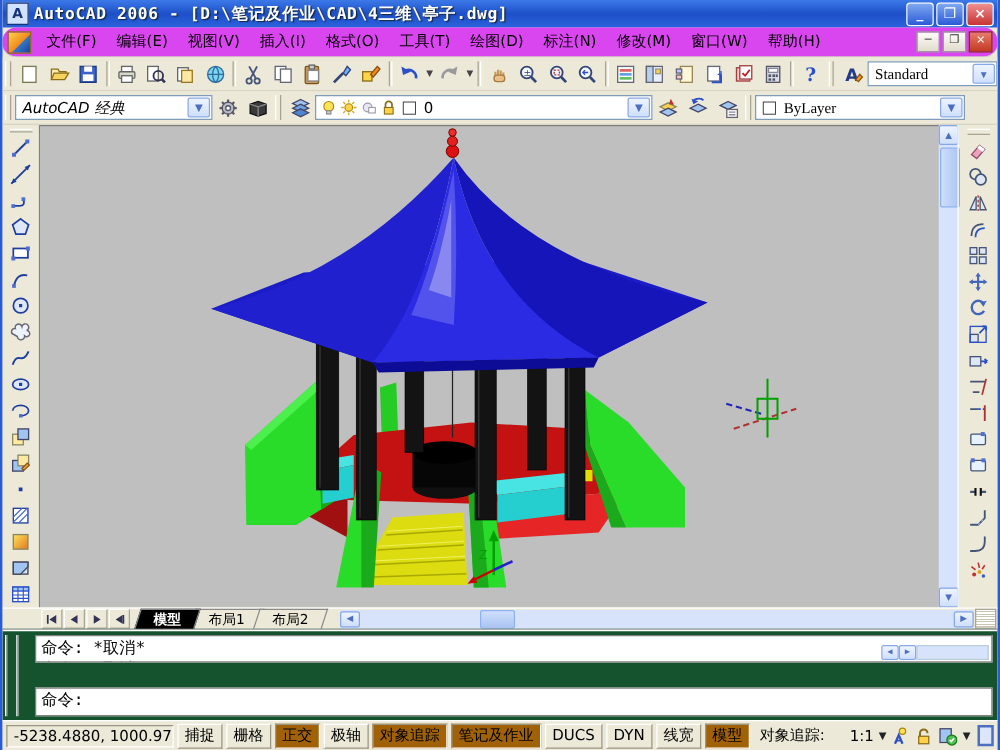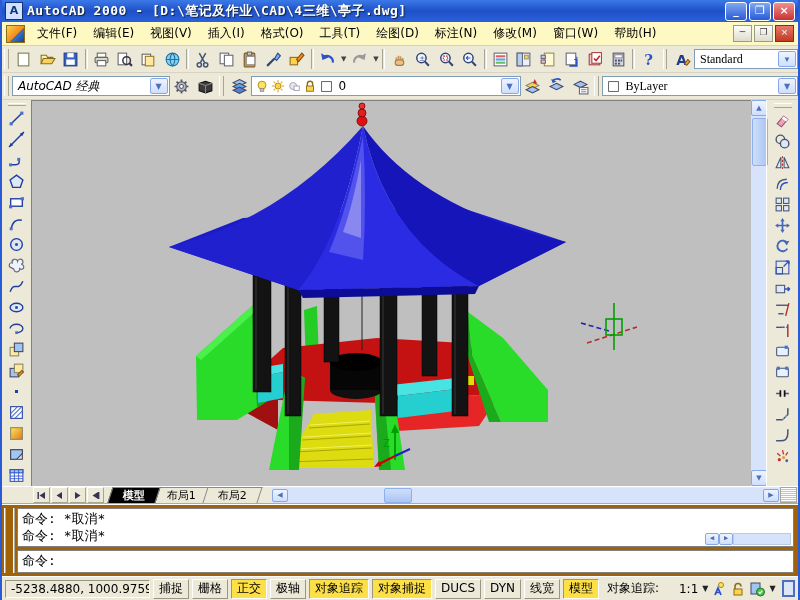--- a/index.html
+++ b/index.html
@@ -15,23 +15,23 @@
     font-size:13px;margin-left:4px;white-space:nowrap;letter-spacing:.5px;
     text-shadow:1px 1px 1px #123;}
   .app-icon{width:16px;height:16px;background:#cfe2ff;border:1px solid #16337a;
     color:#16337a;font-weight:bold;font-size:11px;line-height:15px;text-align:center;}
   #win-buttons{margin-left:auto;display:flex;gap:2px;}
   .winbtn{width:20px;height:17px;border:1px solid #fff;border-radius:3px;
     background:linear-gradient(180deg,#7FA8F0,#2A5BD7);color:#fff;font-size:11px;
     line-height:15px;text-align:center;font-weight:bold;}
   .winbtn.close{background:linear-gradient(180deg,#F09090,#C83232);}
   
-  #menubar{position:absolute;left:0;top:22px;width:100%;height:24px;background:#fef9c3;
+  #menubar{position:absolute;left:0;top:22px;width:100%;height:24px;background:#d946ef;
     display:flex;align-items:center;padding:0 4px;box-sizing:border-box;
-    border-bottom:1px solid #d4d0c0;}
+    border-bottom:1px solid #d4d0c0;border-radius:11px;}
   .menu-item{padding:3px 8px;white-space:nowrap;}
   #prog-icon{width:17px;height:16px;background:linear-gradient(135deg,#ffd24a 0%,#f08a1d 55%,#3a77c8 56%,#12459a 100%);
     border:1px solid #8a6d1a;margin-right:4px;}
   #mdi-buttons{margin-left:auto;display:flex;gap:2px;}
   .mdibtn{width:17px;height:15px;border:1px solid #999;background:linear-gradient(#fdfdfa,#e0dccb);
     font-size:9px;line-height:13px;text-align:center;color:#333;}
   .mdibtn.close{color:#fff;background:linear-gradient(#e87a6a,#c23a22);border-color:#8a2a18;}
   
   .toolbar-row{position:absolute;left:0;width:100%;background:#ECE9D8;display:flex;
     align-items:center;box-sizing:border-box;border-bottom:1px solid #d8d4c4;}
@@ -78,57 +78,57 @@
   .tab{height:15px;line-height:15px;padding:0 12px;border:1px solid #888;border-bottom:none;
     transform:skewX(-18deg);margin-left:-4px;background:#ECE9D8;font-size:11px;}
   .tab span{display:inline-block;transform:skewX(18deg);}
   .tab.active{background:#000;color:#fff;font-weight:bold;z-index:2;}
   #hscroll{margin-left:12px;flex:1;height:15px;background:#d6e3fa;display:flex;align-items:center;}
   .sb-thumb-h{width:26px;height:13px;margin:0 1px;background:linear-gradient(180deg,#cfdffb,#aac4f2);
     border:1px solid #8cb0f0;border-radius:2px;}
   #tab-grip{width:15px;height:14px;background:#ECE9D8;border:1px solid #a9a594;margin:0 1px;
     background-image:repeating-linear-gradient(180deg,#fff 0 1px,#c8c4b4 1px 2px);}
   
-  #cmdwin{position:absolute;left:0;top:503px;width:100%;height:73px;background:#a16207;
-    border-top:2px groove #fff;box-sizing:border-box;padding:3px 4px 3px 2px;display:flex;}
+  #cmdwin{position:absolute;left:0;top:503px;width:100%;height:73px;background:#14532d;
+    border-top:2px groove #fff;box-sizing:border-box;padding:3px 4px 3px 2px;display:flex;gap:11px;}
   #cmd-grip{width:7px;border-left:2px ridge #fff;border-right:2px ridge #fff;margin-right:2px;}
   #cmd-col{flex:1;display:flex;flex-direction:column;}
   #cmd-history{flex:1;background:#fff;border:1px solid #808080;
     font-family:"DejaVu Sans Mono",monospace;font-size:13px;line-height:17px;
     padding:1px 4px;position:relative;overflow:hidden;}
   #cmd-hscroll{position:absolute;right:2px;bottom:1px;display:flex;align-items:center;height:13px;}
   #cmd-hscroll .sb-btn{width:14px;height:12px;}
   #cmd-hscroll .track{width:58px;height:12px;background:#d6e3fa;border:1px solid #bcd;
     box-sizing:border-box;}
-  #cmd-input{height:21px;background:#fff;border:1px solid #808080;margin-top:3px;
+  #cmd-input{height:21px;background:#fff;border:1px solid #808080;margin-top:20px;
     font-family:"DejaVu Sans Mono",monospace;font-size:13px;line-height:19px;padding:0 4px;}
   
   #statusbar{position:absolute;left:0;top:576px;width:100%;height:24px;background:#ECE9D8;
     border-top:1px solid #fff;display:flex;align-items:center;padding:0 3px;box-sizing:border-box;}
   #coords{width:198px;height:18px;border:1px solid;border-color:#9a9684 #fff #fff #9a9684;
     background:#ECE9D8;font-size:12px;line-height:17px;padding-left:5px;box-sizing:border-box;
     white-space:nowrap;overflow:hidden;}
   .toggle{height:18px;line-height:16px;padding:0 5px;margin-left:3px;background:#ECE9D8;
     border:1px solid;border-color:#fff #9a9684 #9a9684 #fff;font-size:12px;white-space:nowrap;}
-  .toggle.pressed{border-color:#9a9684 #fff #fff #9a9684;background:#fde047;}
+  .toggle.pressed{border-color:#9a9684 #fff #fff #9a9684;background:#a16207;}
   #annot{margin-left:8px;white-space:nowrap;}
   .status-icon{width:18px;height:18px;margin-left:3px;display:flex;align-items:center;justify-content:center;}
   .status-icon svg{width:16px;height:16px;}
   #clean-screen{width:17px;height:17px;border:2px solid #4d6fc0;background:#dce6f8;
     margin-left:6px;box-sizing:border-box;}
   .small-arrow{font-size:8px;color:#222;margin-left:4px;}
 </style>
 </head>
 <body>
 
 <div id="app">
 
   <div id="titlebar">
     <div class="app-icon">A</div>
-    <div id="title-text">AutoCAD 2000 - [D:\笔记及作业\CAD\4三维\亭子.dwg]</div>
+    <div id="title-text">AutoCAD 2006 - [D:\笔记及作业\CAD\4三维\亭子.dwg]</div>
     <div id="win-buttons">
       <div class="winbtn">_</div>
       <div class="winbtn">❐</div>
       <div class="winbtn close">×</div>
     </div>
   </div>
 
   <div id="menubar">
     <div id="prog-icon"></div>
     <div class="menu-item">文件(F)</div>
@@ -405,21 +405,21 @@
       </div>
     <div class="tb">
         <svg viewBox="0 0 16 16">
           <path d="M8 3 L14 6 L8 9 L2 6 Z" fill="#9fc5f0" stroke="#446"></path>
           <rect x="7" y="9" width="8" height="6" fill="#fff" stroke="#667"></rect>
           <line x1="8.5" y1="11" x2="13.5" y2="11" stroke="#889"></line>
           <line x1="8.5" y1="13" x2="13.5" y2="13" stroke="#889"></line>
         </svg>
       </div>
     <div class="grip"></div>
-    <div class="combo" style="width:196px;padding-left:4px;">
+    <div class="combo" style="width:168px;padding-left:4px;">
       <svg viewBox="0 0 16 16" style="width:13px;height:13px;">
           <rect x="2" y="2" width="12" height="12" fill="#fff" stroke="#444"></rect>
         </svg>
       <span style="margin-left:5px;" class="mono">ByLayer</span>
       <span class="arrow">▼</span>
     </div>
   </div>
 
   <div id="mid">
 
@@ -800,21 +800,21 @@
     </div>
   </div>
 
   <div id="statusbar">
     <div id="coords">-5238.4880, 1000.9759 , 0.0000</div>
     <div class="toggle">捕捉</div>
     <div class="toggle">栅格</div>
     <div class="toggle pressed">正交</div>
     <div class="toggle">极轴</div>
     <div class="toggle pressed">对象追踪</div>
-    <div class="toggle pressed">对象捕捉</div>
+    <div class="toggle pressed">笔记及作业</div>
     <div class="toggle">DUCS</div>
     <div class="toggle">DYN</div>
     <div class="toggle">线宽</div>
     <div class="toggle pressed">模型</div>
     <div id="annot">对象追踪:</div>
     <div style="margin-left:20px;white-space:nowrap;">1:1</div>
     <div class="small-arrow">▼</div>
     <div class="status-icon">
         <svg viewBox="0 0 16 16">
           <circle cx="10" cy="4" r="2.5" fill="#ffe45a" stroke="#a8860a"></circle>

